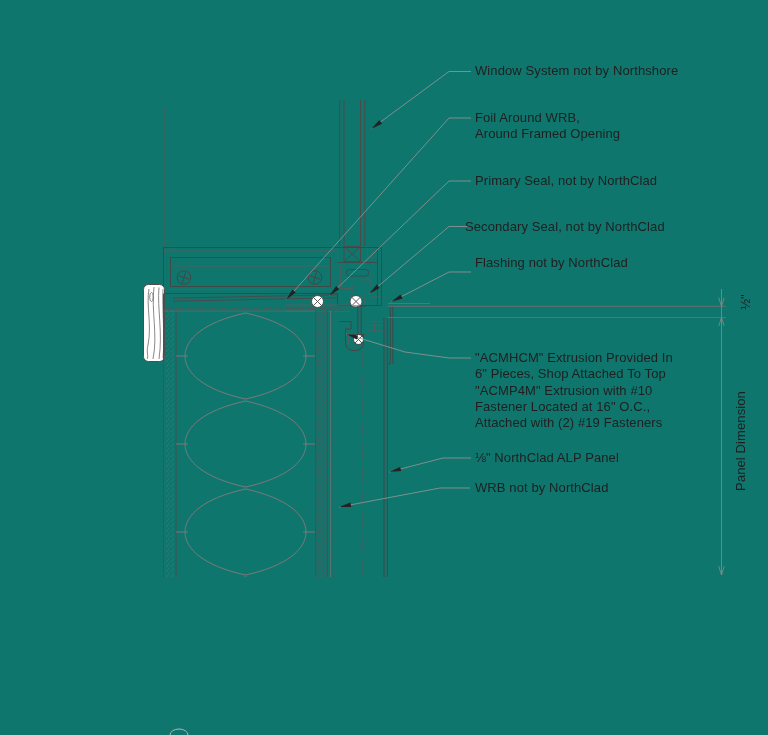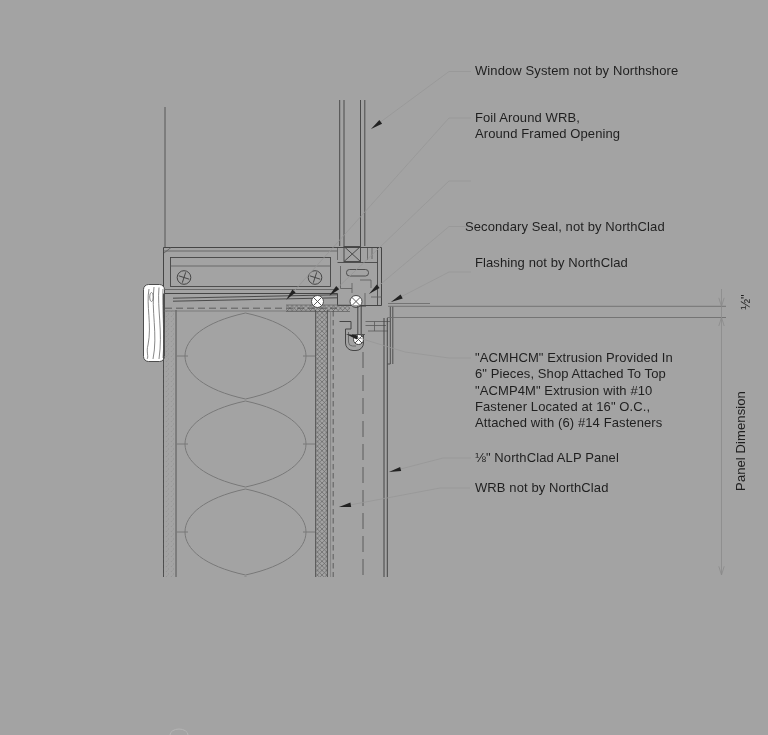--- a/index.html
+++ b/index.html
@@ -1,16 +1,16 @@
 <!DOCTYPE html>
 <html><head>
 <meta charset="utf-8">
 <style>
   html,body{margin:0;padding:0;background:#fff;}
-  .canvas{position:relative;width:768px;height:735px;background:#a3a3a3;overflow:hidden;
+  .canvas{position:relative;width:768px;height:735px;background:#0f766e;overflow:hidden;
           font-family:"Liberation Sans",sans-serif;}
   svg{position:absolute;left:0;top:0;}
   .label{position:absolute;font-size:13px;line-height:16px;color:#1f1f1f;
          letter-spacing:.1px;white-space:nowrap;}
   .label.multi div{white-space:nowrap;}
   .note div{line-height:16.3px;}
   .rot{transform:rotate(-90deg);transform-origin:center;text-align:center;}
 </style>
 </head>
 <body>
@@ -155,31 +155,32 @@
   <path d="M170,735 A9,6 0 0 1 188,735" stroke="#b5b5b5" stroke-width="1" fill="none"></path>
 </svg>
 
 <div class="label" style="left:475px;top:63px">Window System not by Northshore</div>
 
 <div class="label multi" style="left:475px;top:110px">
   <div>Foil Around WRB,</div>
   <div>Around Framed Opening</div>
 </div>
 
+<div class="label" style="left:475px;top:173px">Primary Seal, not by NorthClad</div>
 
 <div class="label" style="left:465px;top:218.5px">Secondary Seal, not by NorthClad</div>
 
 <div class="label" style="left:475px;top:255px">Flashing not by NorthClad</div>
 
 <div class="label multi note" style="left:475px;top:350px">
   <div>"ACMHCM" Extrusion Provided In</div>
   <div>6" Pieces, Shop Attached To Top</div>
   <div>"ACMP4M" Extrusion with #10</div>
   <div>Fastener Located at 16" O.C.,</div>
-  <div>Attached with (6) #14 Fasteners</div>
+  <div>Attached with (2) #19 Fasteners</div>
 </div>
 
 <div class="label" style="left:475px;top:450px">⅛" NorthClad ALP Panel</div>
 
 <div class="label" style="left:475px;top:480px">WRB not by NorthClad</div>
 
 <div class="label rot" style="left:731px;top:294px;width:30px">½"</div>
 
 <div class="label rot" style="left:676px;top:433px;width:130px">Panel Dimension</div>
 

